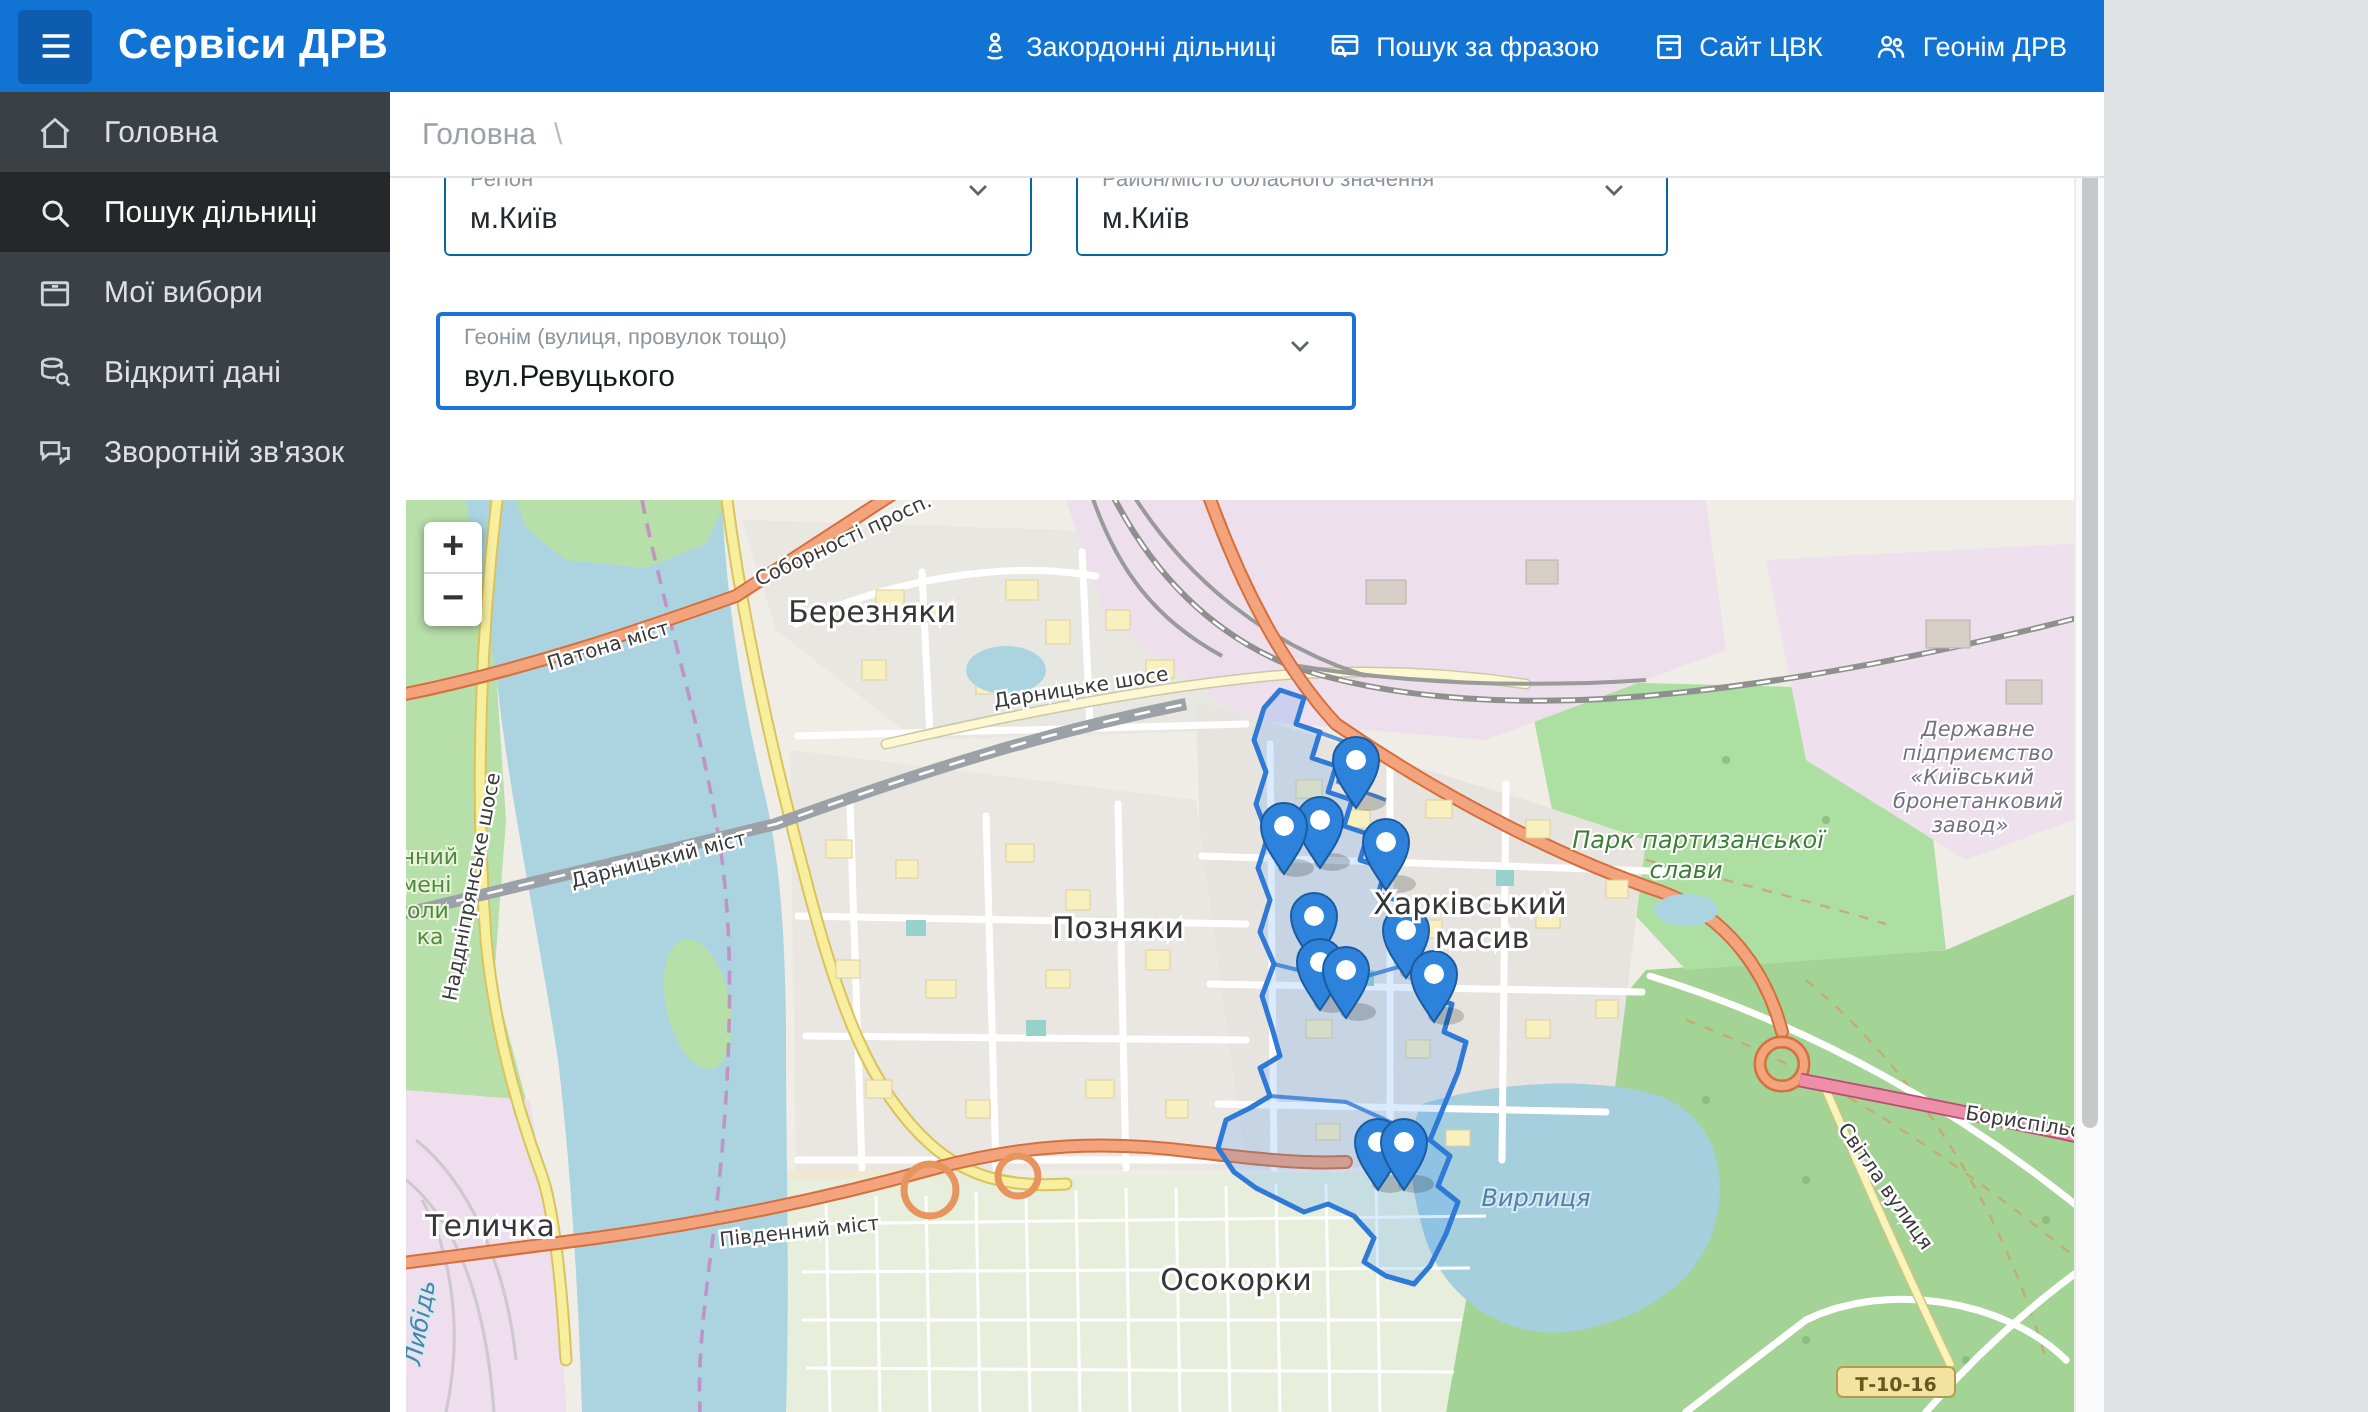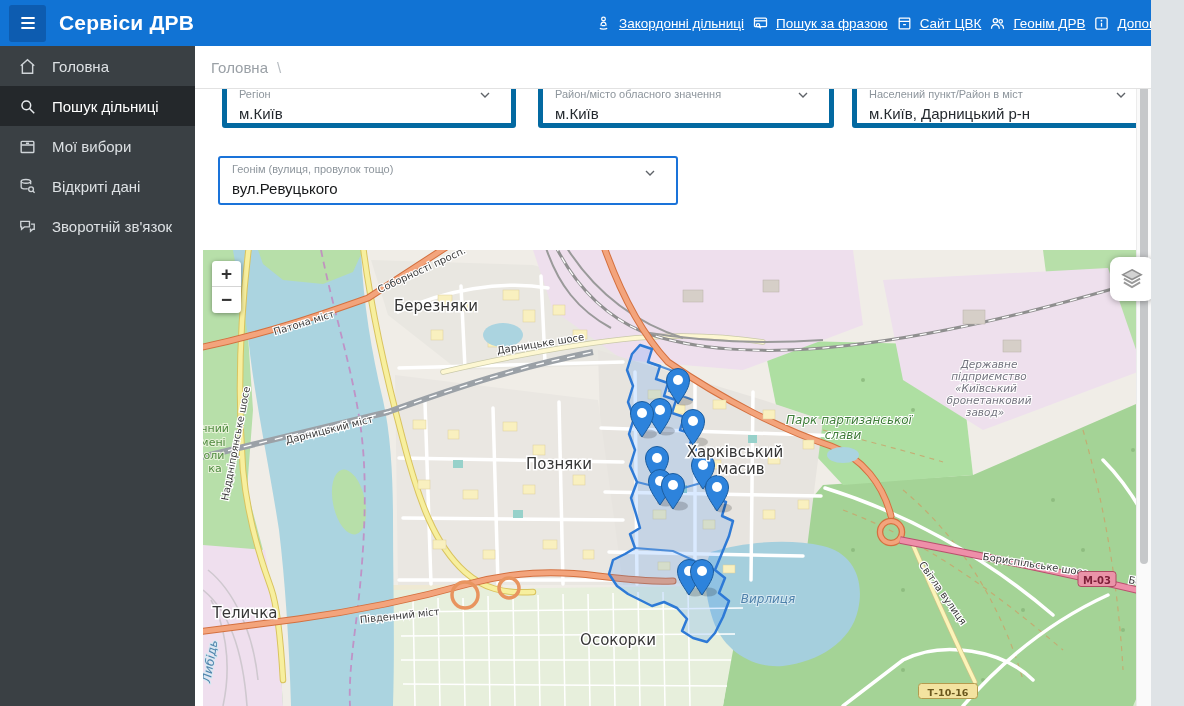--- a/index.html
+++ b/index.html
@@ -1,45 +1,45 @@
 <!DOCTYPE html>
 <html><head>
 <meta charset="utf-8">
 <style>
   html,body{margin:0;padding:0;background:#dfe3e6;}
   *{box-sizing:border-box;}
-  .app{position:relative;width:1151px;height:706px;overflow:hidden;background:#ec4899;
+  .app{position:relative;width:1052px;height:706px;overflow:hidden;background:#ec4899;
        font-family:"Liberation Sans",sans-serif;-webkit-font-smoothing:antialiased;}
 
   
   .topbar{position:absolute;left:0;top:0;width:1184px;height:46px;background:#1173d4;
           display:flex;align-items:center;color:#fff;z-index:40;}
   .hamburger{width:37px;height:37px;margin-left:9px;background:#0d5cb0;border:none;border-radius:3px;
              display:flex;align-items:center;justify-content:center;cursor:pointer;padding:0;}
   .app-title{font-size:21px;font-weight:bold;margin-left:13px;letter-spacing:.2px;}
-  .topnav{margin-left:auto;margin-right:6px;display:flex;align-items:center;gap:8px;text-decoration:underline;}
+  .topnav{margin-left:auto;margin-right:40px;display:flex;align-items:center;gap:26px;}
   .nav-item{display:flex;align-items:center;gap:7px;font-size:13.5px;color:#fff;cursor:pointer;white-space:nowrap;}
   .nav-item svg{display:block;}
 
   
   .sidebar{position:absolute;left:0;top:46px;width:195px;height:660px;background:#3a4044;z-index:30;}
   .side-item{height:40px;display:flex;align-items:center;gap:15px;padding-left:18px;
              color:#dde1e4;font-size:15px;cursor:pointer;}
   .side-item.active{background:#24282b;color:#fff;}
   .side-item svg{flex:0 0 auto;display:block;}
 
   
   .content{position:absolute;left:195px;top:46px;width:989px;height:660px;background:#fff;}
   .breadcrumb{height:43px;border-bottom:1px solid #e2e2e2;display:flex;align-items:center;
               padding-left:16px;font-size:15px;color:#9aa0a6;background:#fff;position:relative;z-index:10;}
   .breadcrumb .sep{margin:0 9px;color:#b7bcc1;}
   .breadcrumb .cur{color:#4a5157;font-weight:bold;}
 
   .formwrap{position:absolute;left:0;top:43px;width:973px;height:161px;overflow:hidden;background:#fff;}
-  .field{position:absolute;border:5px solid #0369a1;border-radius:3px;background:#fff;}
+  .field{position:absolute;border:1px solid #0369a1;border-radius:3px;background:#fff;}
   .field .flabel{position:absolute;left:12px;top:5px;font-size:11px;color:#8d959c;white-space:nowrap;
                  max-width:calc(100% - 42px);overflow:hidden;}
   .field .fvalue{position:absolute;left:12px;top:22px;font-size:15px;color:#24292e;white-space:nowrap;}
   .field .chev{position:absolute;right:9px;top:50%;margin-top:-8px;}
   .field.focused{border:2px solid #1a73d9;}
   .field.focused .fvalue{font-weight:500;color:#17191b;}
   .field.gray{background:#efefef;border-color:#c9c9c9;}
   .f0{left:27px;top:-11px;width:294px;height:50px;}
   .f1{left:343px;top:-11px;width:296px;height:50px;}
   .f2{left:657px;top:-11px;width:300px;height:50px;}
@@ -204,29 +204,20 @@
           <span class="fvalue">м.Київ</span>
           <span class="chev">
             <svg class="chev" width="16" height="16" viewBox="0 0 24 24" fill="none" stroke="#5f6368" stroke-width="2">
               <path d="M6 9 L12 15 L18 9"></path>
             </svg>
           </span>
         </div>
         <div class="field f1">
           <span class="flabel">Район/місто обласного значення</span>
           <span class="fvalue">м.Київ</span>
-          <span class="chev">
-            <svg class="chev" width="16" height="16" viewBox="0 0 24 24" fill="none" stroke="#5f6368" stroke-width="2">
-              <path d="M6 9 L12 15 L18 9"></path>
-            </svg>
-          </span>
-        </div>
-        <div class="field f2">
-          <span class="flabel">Населений пункт/Район в міст</span>
-          <span class="fvalue">м.Київ, Дарницький р-н</span>
           <span class="chev">
             <svg class="chev" width="16" height="16" viewBox="0 0 24 24" fill="none" stroke="#5f6368" stroke-width="2">
               <path d="M6 9 L12 15 L18 9"></path>
             </svg>
           </span>
         </div>
         <div class="field f3 focused">
           <span class="flabel">Геонім (вулиця, провулок тощо)</span>
           <span class="fvalue">вул.Ревуцького</span>
           <span class="chev">

